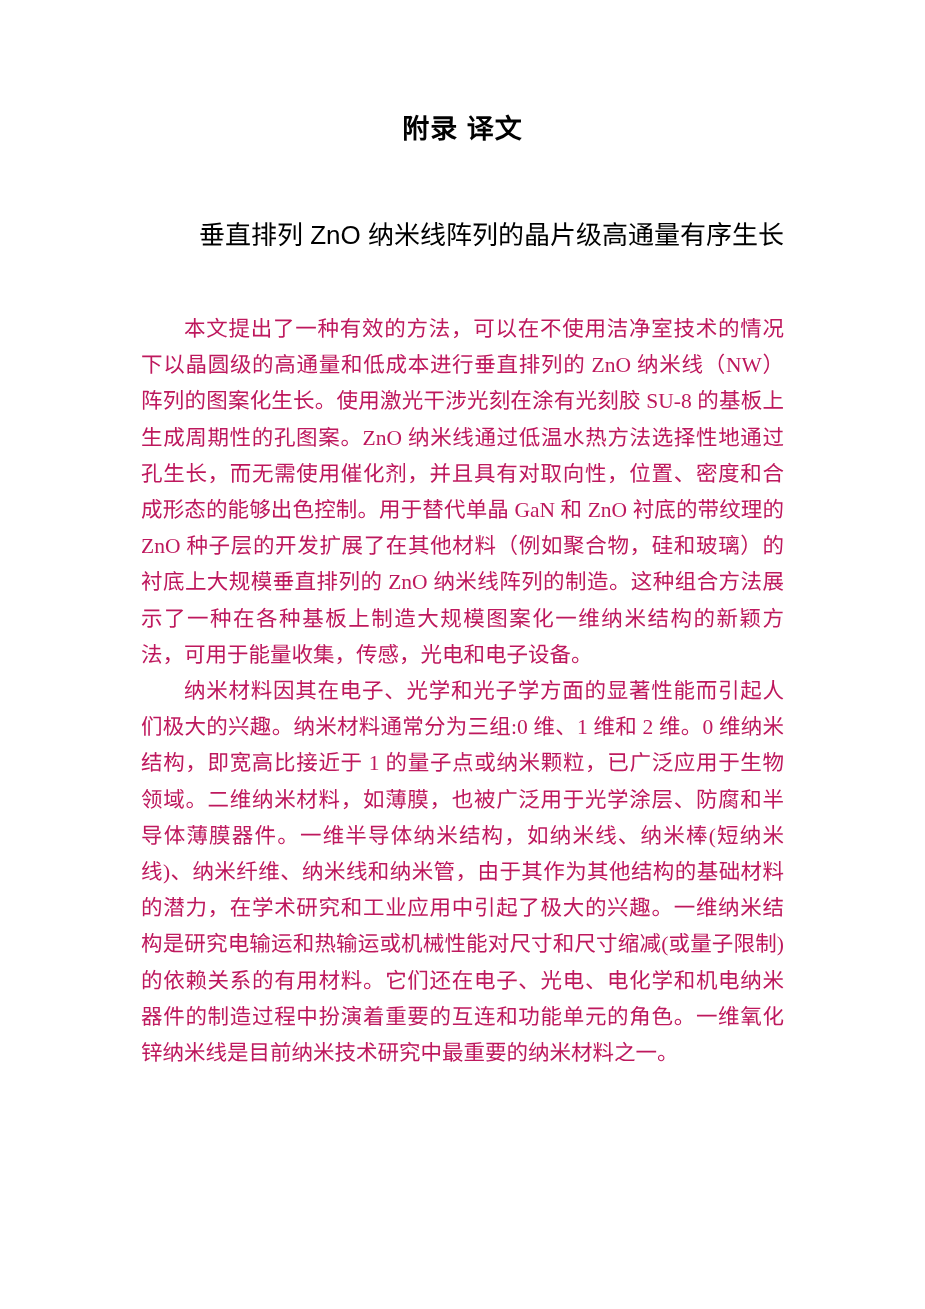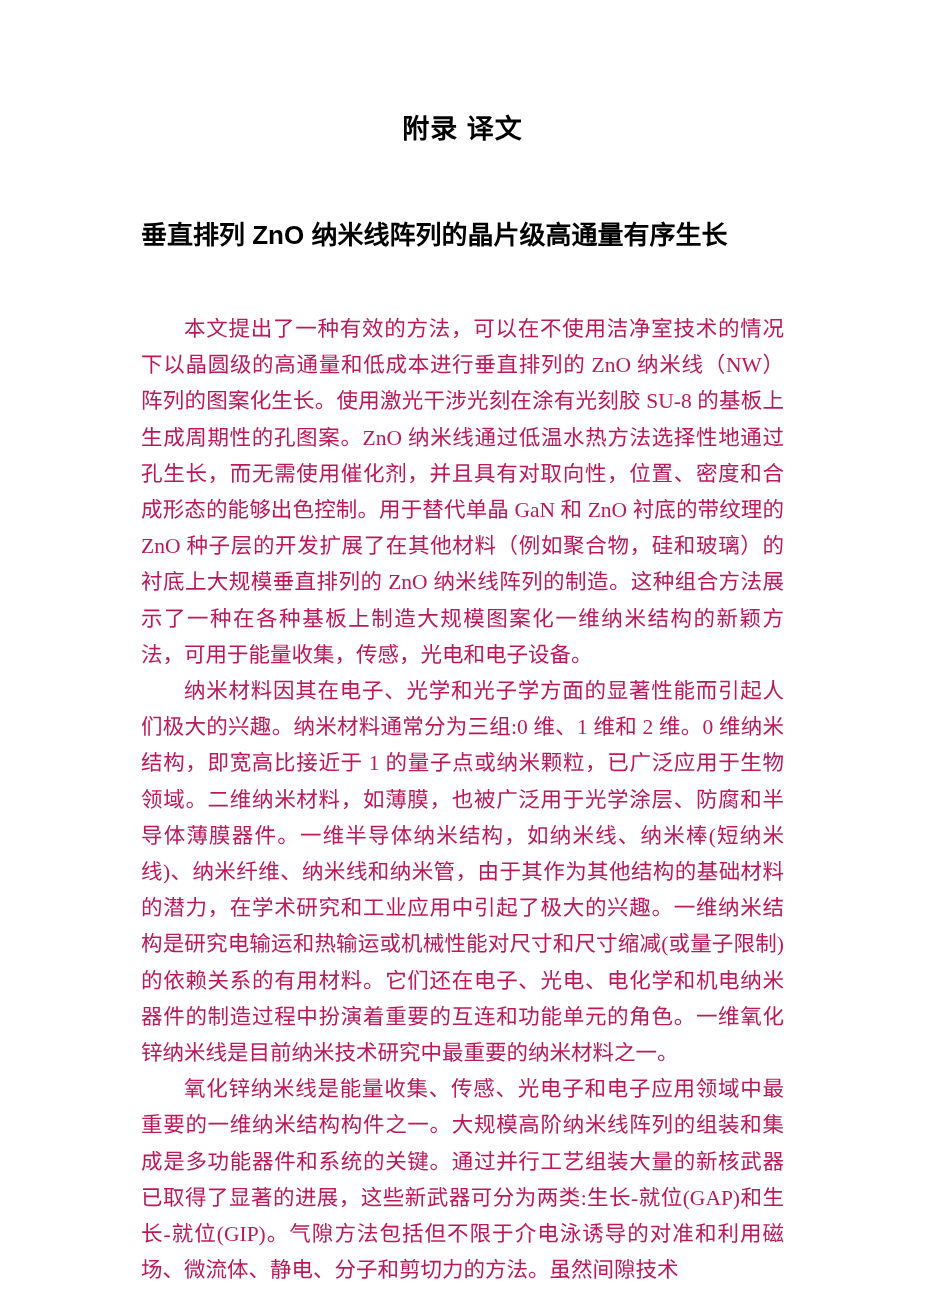--- a/index.html
+++ b/index.html
@@ -22,23 +22,23 @@
     text-align: center;
     font-family: "Liberation Sans", "DejaVu Sans", sans-serif;
     font-weight: 700;
     font-size: 27px;
     line-height: 34px;
     color: #000000;
     letter-spacing: 1px;
   }
   .doc-heading {
     margin: 72px 0 0 0;
-    text-align: left;
+    text-align: right;
     font-family: "Liberation Sans", "DejaVu Sans", sans-serif;
-    font-weight: 700;
+    font-weight: 400;
     font-size: 26px;
     line-height: 34px;
     color: #000000;
   }
   .doc-body {
     margin-top: 59px;
     font-family: "Liberation Serif", "DejaVu Serif", serif;
     font-size: 21.5px;
     line-height: 36.2px;
     color: #be185d;
@@ -54,15 +54,14 @@
 <body>
 
 <div class="page">
   <h1 class="doc-title">附录 译文</h1>
 
   <h2 class="doc-heading">垂直排列 ZnO 纳米线阵列的晶片级高通量有序生长</h2>
 
   <div class="doc-body">
     <p>本文提出了一种有效的方法，可以在不使用洁净室技术的情况下以晶圆级的高通量和低成本进行垂直排列的 ZnO 纳米线（NW）阵列的图案化生长。使用激光干涉光刻在涂有光刻胶 SU-8 的基板上生成周期性的孔图案。ZnO 纳米线通过低温水热方法选择性地通过孔生长，而无需使用催化剂，并且具有对取向性，位置、密度和合成形态的能够出色控制。用于替代单晶 GaN 和 ZnO 衬底的带纹理的 ZnO 种子层的开发扩展了在其他材料（例如聚合物，硅和玻璃）的衬底上大规模垂直排列的 ZnO 纳米线阵列的制造。这种组合方法展示了一种在各种基板上制造大规模图案化一维纳米结构的新颖方法，可用于能量收集，传感，光电和电子设备。</p>
     <p>纳米材料因其在电子、光学和光子学方面的显著性能而引起人们极大的兴趣。纳米材料通常分为三组:0 维、1 维和 2 维。0 维纳米结构，即宽高比接近于 1 的量子点或纳米颗粒，已广泛应用于生物领域。二维纳米材料，如薄膜，也被广泛用于光学涂层、防腐和半导体薄膜器件。一维半导体纳米结构，如纳米线、纳米棒(短纳米线)、纳米纤维、纳米线和纳米管，由于其作为其他结构的基础材料的潜力，在学术研究和工业应用中引起了极大的兴趣。一维纳米结构是研究电输运和热输运或机械性能对尺寸和尺寸缩减(或量子限制)的依赖关系的有用材料。它们还在电子、光电、电化学和机电纳米器件的制造过程中扮演着重要的互连和功能单元的角色。一维氧化锌纳米线是目前纳米技术研究中最重要的纳米材料之一。</p>
-    <p>氧化锌纳米线是能量收集、传感、光电子和电子应用领域中最重要的一维纳米结构构件之一。大规模高阶纳米线阵列的组装和集成是多功能器件和系统的关键。通过并行工艺组装大量的新核武器已取得了显著的进展，这些新武器可分为两类:生长-就位(GAP)和生长-就位(GIP)。气隙方法包括但不限于介电泳诱导的对准和利用磁场、微流体、静电、分子和剪切力的方法。虽然间隙技术</p>
   </div>
 </div>
 
 </body></html>

